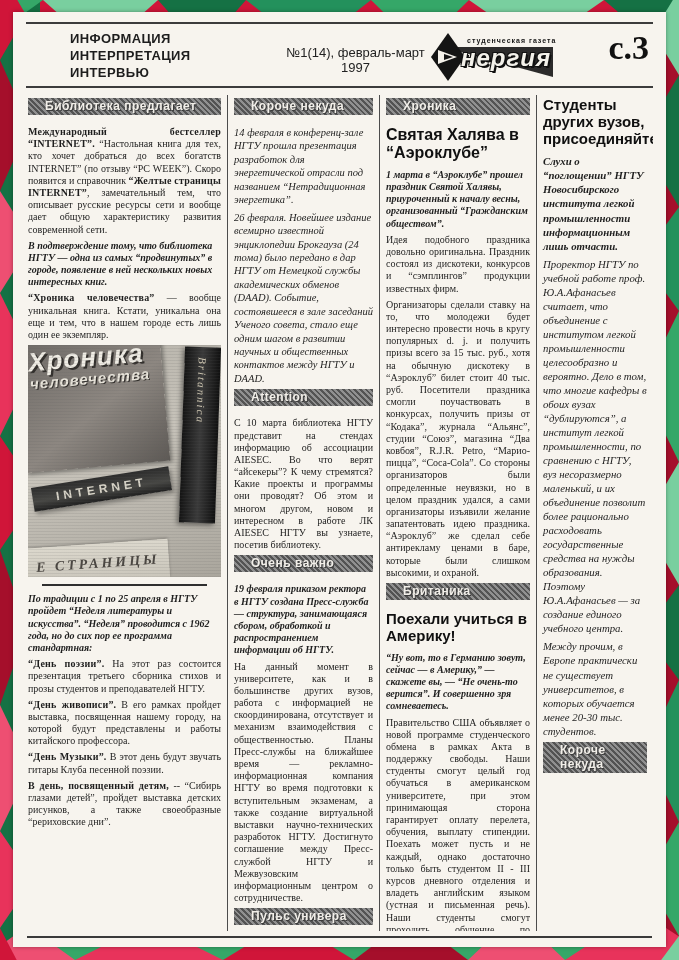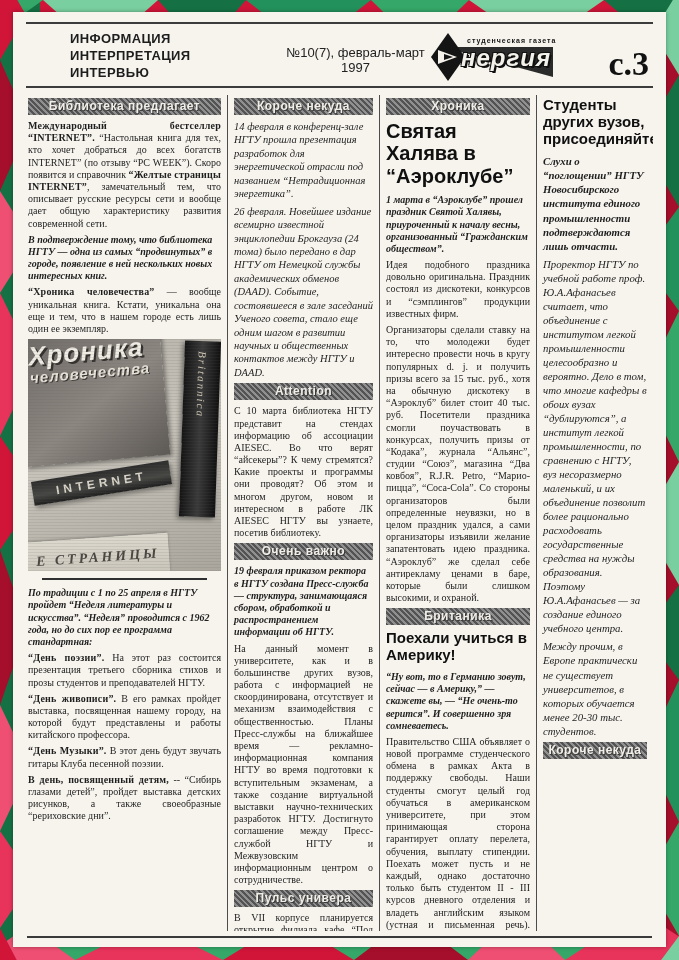--- a/index.html
+++ b/index.html
@@ -19,21 +19,21 @@
 
   
   .masthead {
     border-top:2px solid #3c3c3c; border-bottom:2px solid #3c3c3c;
     display:flex; align-items:stretch; padding:7px 4px 5px 4px; height:66px;
   }
   .slogan { width:210px; font-family:"Liberation Sans",sans-serif; font-weight:bold;
     font-size:13px; line-height:1.3; color:#1d1d1d; letter-spacing:.4px;margin-left:40px; }
   .issue { flex:1; text-align:center; font-family:"Liberation Sans",sans-serif;
     font-size:13px; color:#222; padding-top:14px; }
-  .logo-wrap { width:218px; display:flex; align-items:flex-end; justify-content:flex-end; gap:7px; }
+  .logo-wrap { width:218px; display:flex; align-items:flex-start; justify-content:flex-end; gap:7px; }
   .logo { position:relative; width:158px; height:50px; }
   .logo-tri { position:absolute; right:0; top:16px; width:0; height:0;
     border-left:110px solid transparent; border-top:30px solid #151515; opacity:.9; }
   .logo-diamond { position:absolute; left:0; top:2px; }
   .logo-tagline { position:absolute; left:36px; top:6px; font-family:"Liberation Sans",sans-serif;
     font-size:7px; font-weight:bold; letter-spacing:1px; color:#151515; white-space:nowrap; }
   .logo-name { position:absolute; left:30px; top:13px; font-family:"Liberation Sans",sans-serif;
     font-size:24px; font-weight:bold; font-style:italic; color:#f3f1ea; letter-spacing:1px;
     text-shadow:-1px -1px 0 #111,1px -1px 0 #111,-1px 1px 0 #111,1px 1px 0 #111, 2px 2px 0 #111; }
   .page-num { font-family:"Liberation Serif",serif; font-weight:bold; font-size:34px; color:#111; line-height:1;margin-left:48px; }
@@ -44,31 +44,31 @@
   .col + .col { border-left:1px solid #4c4c4c; }
   .col1 { width:201px; padding-left:2px; }
   .col2 { width:152px; }
   .col3 { width:157px; }
   .col4 { flex:1; }
 
   .band {
     font-family:"Liberation Sans",sans-serif; font-weight:bold; font-size:12px;
     color:#f2efe9; background:#8d8d8d;
     background-image:repeating-linear-gradient(45deg, rgba(52,52,52,.65) 0 2px, rgba(150,150,150,.35) 2px 4px);
-    padding:1px 5px 2px; margin:3px 0 5px; text-shadow:1px 1px 0 #3a3a3a; letter-spacing:.5px;text-align:center;
+    padding:1px 17px 2px; margin:3px 0 11px; text-shadow:1px 1px 0 #3a3a3a; letter-spacing:.5px;
   }
 
   .t { font-size:10px; line-height:1.22; text-align:justify; color:#1e1e1e; margin-bottom:4px; }
   .t b { letter-spacing:.2px; }
   .lead { font-weight:bold; font-style:italic; text-align:left; }
   .news { font-style:italic; font-size:10.5px; line-height:1.28; text-align:left; }
   .c4 { font-style:italic; font-size:10.8px; line-height:1.3; text-align:left; }
 
   .headline { font-family:"Liberation Sans",sans-serif; font-weight:bold; color:#101010;
-    font-size:20px; line-height:1.12; margin:2px 0 7px; }
+    font-size:16px; line-height:1.12; margin:2px 0 7px; }
   .headline.small { font-size:15px; }
 
   .rule { border:none; border-top:2px solid #2f2f2f; margin:7px 14px; }
 
   .bottom-rule { position:absolute; left:14px; right:14px; bottom:9px; border-top:2px solid #3a3a3a; }
 
   
   .photo { position:relative; width:100%; height:232px; margin:4px 0 2px;
     background:linear-gradient(160deg,#b5b1a8 0%,#c7c3ba 45%,#aaa69d 100%); overflow:hidden; }
   .photo::after { content:""; position:absolute; inset:0;
@@ -139,21 +139,21 @@
     </svg>
 
   <div class="sheet">
 
     <div class="masthead">
       <div class="slogan">
         <div>ИНФОРМАЦИЯ</div>
         <div>ИНТЕРПРЕТАЦИЯ</div>
         <div>ИНТЕРВЬЮ</div>
       </div>
-      <div class="issue">№10(7), февраль-март 1997</div>
+      <div class="issue">№1(14), февраль-март 1997</div>
       <div class="logo-wrap">
         <div class="logo">
           <div class="logo-tri"></div>
           <svg class="logo-diamond" width="34" height="48" viewBox="0 0 34 48">
             <polygon points="17,0 34,24 17,48 0,24" fill="#141414"></polygon>
             <polygon points="7,17 26,24 7,31" fill="#f4f1ea"></polygon>
             <polygon points="13,21 22,24 13,27" fill="#141414"></polygon>
           </svg>
           <div class="logo-tagline">студенческая газета</div>
           <div class="logo-name">нергия</div>
@@ -215,21 +215,21 @@
         <p class="t">Организаторы сделали ставку на то, что молодежи будет интересно провести ночь в кругу популярных d. j. и получить призы всего за 15 тыс. руб., хотя на обычную дискотеку в “Аэроклуб” билет стоит 40 тыс. руб. Посетители праздника смогли поучаствовать в конкурсах, получить призы от “Кодака”, журнала “Альянс”, студии “Союз”, магазина “Два ковбоя”, R.J.R. Petro, “Марио-пицца”, “Coca-Cola”. Со стороны организаторов были определенные неувязки, но в целом праздник удался, а сами организаторы изъявили желание запатентовать идею праздника. “Аэроклуб” же сделал себе антирекламу ценами в баре, которые были слишком высокими, и охраной.</p>
         <div class="band">Британика</div>
         <h2 class="headline small">Поехали учиться в Америку!</h2>
         <p class="t lead">“Ну вот, то в Германию зовут, сейчас — в Америку,” — скажете вы, — “Не очень-то верится”. И совершенно зря сомневаетесь.</p>
         <p class="t">Правительство США объявляет о новой программе студенческого обмена в рамках Акта в поддержку свободы. Наши студенты смогут целый год обучаться в американском университете, при этом принимающая сторона гарантирует оплату перелета, обучения, выплату стипендии. Поехать может пусть и не каждый, однако достаточно только быть студентом II - III курсов дневного отделения и владеть английским языком (устная и письменная речь). Наши студенты смогут проходить обучение по специальностям: “бизнес”, “информатика”, “экономика”.</p>
 
       </div>
 
       <div class="col col4">
         <h2 class="headline small">Студенты других вузов, присоединяйтесь!</h2>
-        <p class="t c4 lead">Слухи о “поглощении” НГТУ Новосибирского института единого промышленности подтверждаются лишь отчасти.</p>
+        <p class="t c4 lead">Слухи о “поглощении” НГТУ Новосибирского института легкой промышленности информационным лишь отчасти.</p>
         <p class="t c4">Проректор НГТУ по учебной работе проф. Ю.А.Афанасьев считает, что объединение с институтом легкой промышленности целесообразно и вероятно. Дело в том, что многие кафедры в обоих вузах “дублируются”, а институт легкой промышленности, по сравнению с НГТУ, вуз несоразмерно маленький, и их объединение позволит более рационально расходовать государственные средства на нужды образования. Поэтому Ю.А.Афанасьев — за создание единого учебного центра.</p>
         <p class="t c4">Между прочим, в Европе практически не существует университетов, в которых обучается менее 20-30 тыс. студентов.</p>
         <div class="band">Короче некуда</div>
 
       </div>
     </div>
 
     <div class="bottom-rule"></div>
   </div>
 </div>

